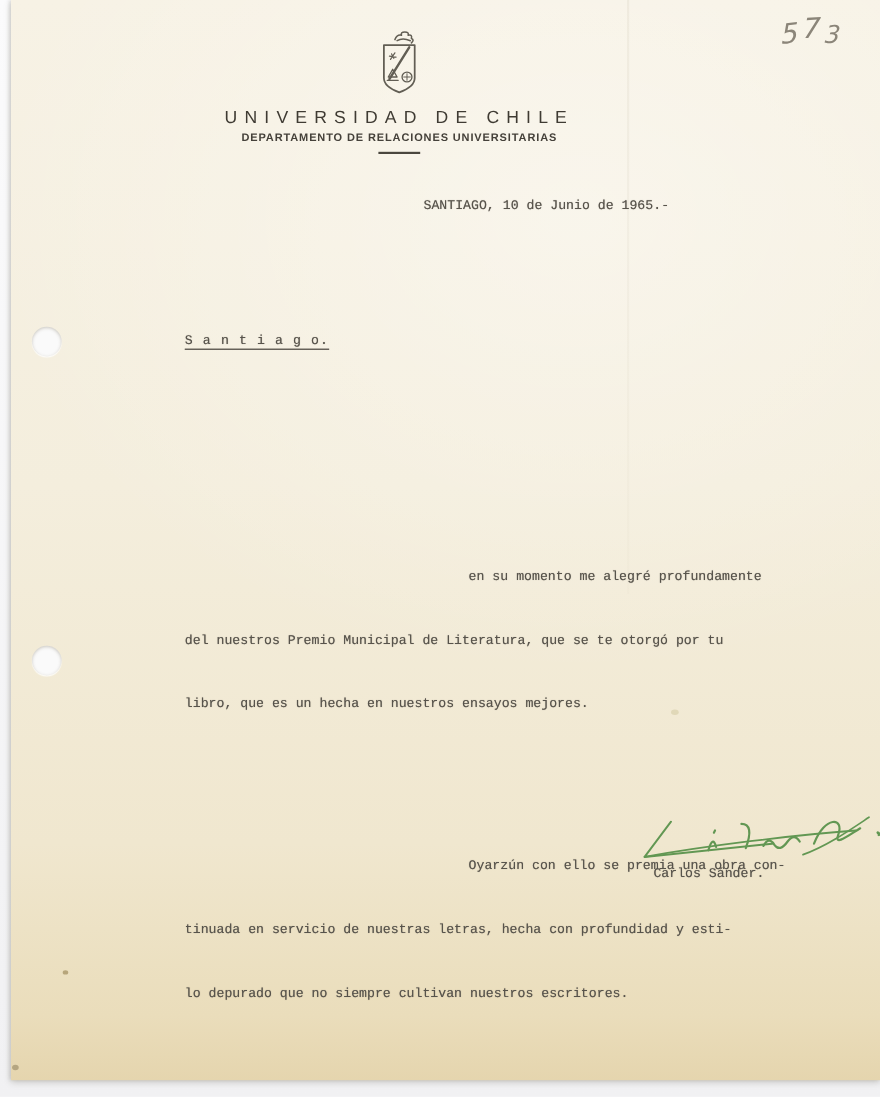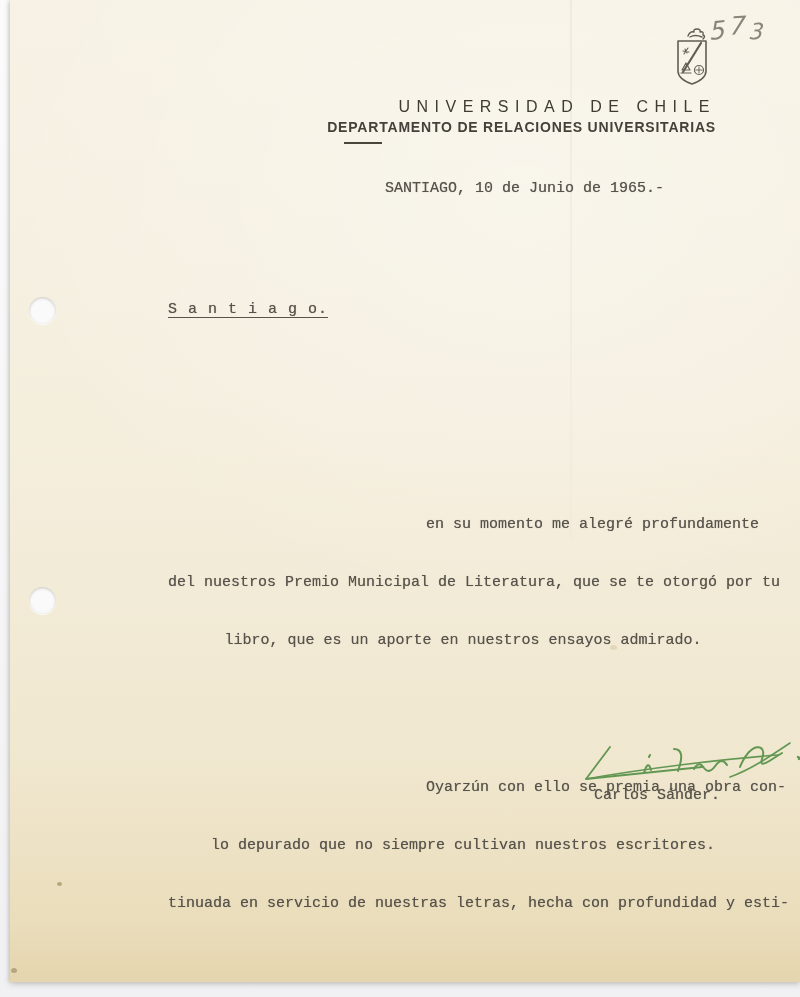--- a/index.html
+++ b/index.html
@@ -54,60 +54,60 @@
     font-style: italic;
     font-size: 25px;
     letter-spacing: 4px;
     color: #8b8579;
     transform: rotate(-7deg) skewX(-6deg);
   }
   .arch-num span { display: inline-block; }
   .arch-num .d2 { transform: translateY(-2px) rotate(4deg); }
   .arch-num .d3 { transform: translateY(5px) rotate(6deg); font-size: 22px; }
   
-  .letterhead { position: absolute; left: 0; top: 0; width: 706px; text-align: right; color: #46423a; }
+  .letterhead { position: absolute; left: 0; top: 0; width: 706px; text-align: center; color: #46423a; }
   .crest { margin-top: 28px; display: inline-block; }
   .uni-name {
     margin-top: 6px;
     font-size: 16px;
     font-weight: 500;
     letter-spacing: 6.5px;
     color: #3f3b33;
   }
   .dept-name {
     margin-top: 3px;
-    font-size: 14px;
+    font-size: 10px;
     font-weight: bold;
     letter-spacing: 0.8px;
     color: #45413a;
   }
   .lh-rule {
     margin: 7px auto 0;
     width: 38px; height: 2px;
     background: #4a463e;
   }
   
   .typed {
     font-family: "Liberation Mono", "DejaVu Sans Mono", monospace;
-    font-size: 15px;
+    font-size: 12px;
     color: #57534b;
     text-shadow: 0 0 0.7px rgba(87,83,75,0.65);
     white-space: pre;
   }
   .dateline { position: absolute; left: 375px; top: 180px; }
   .recipient { position: absolute; left: 158px; top: 245px; line-height: 26px; }
   .recipient .city {
     letter-spacing: 1px;
     text-decoration: underline;
     text-underline-offset: 4px;
     text-align: center;
   }
   .greeting { position: absolute; left: 158px; top: 409px; }
   .body-text { position: absolute; left: 158px; top: 437px; width: 590px; line-height: 19.4px; }
-  .para { margin-bottom: 11px; text-align: center; }
+  .para { margin-bottom: 11px; }
   .para .first { padding-left: 258px; }
   
   .sig-block { position: absolute; left: 572px; top: 733px; width: 240px; }
   .sig-ink { display: block; }
   .signed-name { margin-top: 2px; padding-left: 12px; }
 </style>
 </head>
 <body>
 
 <div class="scan">
@@ -148,26 +148,26 @@
 
     <div class="typed recipient">
       <div class="city">S a n t i a g o.</div>
     </div>
 
 
     <div class="typed body-text">
       <div class="para">
         <div class="first">en su momento me alegré profundamente</div>
         <div>del nuestros Premio Municipal de Literatura, que se te otorgó por tu</div>
-        <div>libro, que es un aporte en nuestros ensayos admirado.</div>
+        <div>libro, que es un hecha en nuestros ensayos mejores.</div>
       </div>
       <div class="para">
         <div class="first">Oyarzún con ello se premia una obra con-</div>
+        <div>tinuada en servicio de nuestras letras, hecha con profundidad y esti-</div>
         <div>lo depurado que no siempre cultivan nuestros escritores.</div>
-        <div>tinuada en servicio de nuestras letras, hecha con profundidad y esti-</div>
       </div>
       
       
     </div>
 
     <div class="sig-block">
       <svg class="sig-ink" width="235" height="52" viewBox="0 0 235 52" fill="none" stroke="#4a8a3e" stroke-width="2" stroke-linecap="round" stroke-linejoin="round" opacity="0.85">
         <path d="M28 14 L4 46 L120 34" stroke-width="1.8"></path>
         <path d="M4 46 C 60 36, 140 26, 196 22" stroke-width="1.6"></path>
         <path d="M62 40 q 4 -14 7 -3 M67 24 l1 -2"></path>

